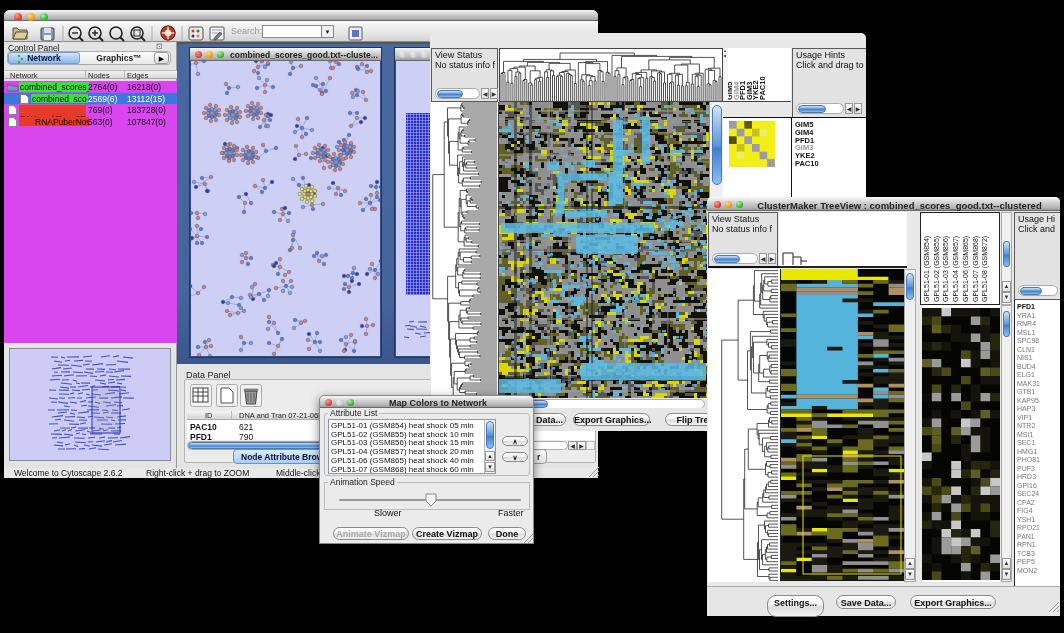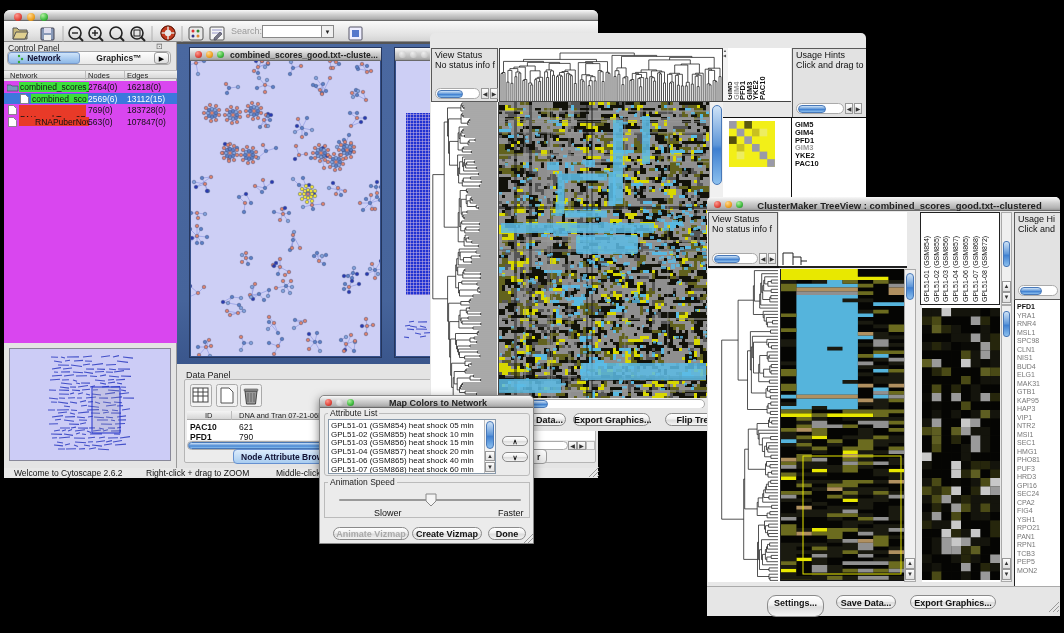--- a/index.html
+++ b/index.html
@@ -1141,21 +1141,21 @@
       <div class="abs" style="left:3px;top:-6px;background:#ebebeb;padding:0 2px;font-size:8.5px;color:#222;">Attribute List</div>
       <div class="abs" style="left:3px;top:5px;width:168px;height:55px;background:#fff;border:1px solid #89a;font-size:8px;line-height:8.7px;padding:2px 0 0 2px;overflow:hidden;color:#111;">GPL51-01 (GSM854) heat shock 05 min<br>GPL51-02 (GSM855) heat shock 10 min<br>GPL51-03 (GSM856) heat shock 15 min<br>GPL51-04 (GSM857) heat shock 20 min<br>GPL51-06 (GSM865) heat shock 40 min<br>GPL51-07 (GSM868) heat shock 60 min</div>
       <div class="abs" style="left:159px;top:6px;width:11px;height:53px;background:#f4f4f4;border-left:1px solid #bbb;">
         <div class="pill" style="left:1px;top:1px;width:8px;height:28px;border-radius:4px;"></div>
         <div class="arr" style="left:0px;top:31px;width:10px;height:10px;">▲</div>
         <div class="arr" style="left:0px;top:42px;width:10px;height:10px;">▼</div>
       </div>
       <div class="mbtn" style="left:177px;top:22px;width:26px;height:10px;line-height:9px;font-size:7px;">∧</div>
       <div class="mbtn" style="left:177px;top:38px;width:26px;height:10px;line-height:9px;font-size:7px;">∨</div>
     </div>
-    <div class="abs" style="left:4px;top:86px;width:206px;height:36px;border:1px solid #bbb;border-radius:0;">
+    <div class="abs" style="left:4px;top:86px;width:206px;height:28px;border:1px solid #bbb;border-radius:0;">
       <div class="abs" style="left:3px;top:-6px;background:#ebebeb;padding:0 2px;font-size:8.5px;color:#222;">Animation Speed</div>
       <div class="abs" style="left:14px;top:16px;width:182px;height:2px;background:#999;border-radius:1px;"></div>
       <svg class="abs" style="left:100px;top:10px" width="12" height="14">
         <path d="M1 1h10v7l-5 5-5-5z" fill="#f4f4f4" stroke="#888"></path>
       </svg>
       <div class="abs" style="left:5px;top:25px;font-size:9px;color:#111;margin-left:44px;">Slower</div>
       <div class="abs" style="left:173px;top:25px;font-size:9px;color:#111;">Faster</div>
     </div>
     <div class="mbtn" style="left:13px;top:131px;width:76px;height:13px;line-height:13px;color:#aaa;">Animate Vizmap</div>
     <div class="mbtn" style="left:92px;top:131px;width:70px;height:13px;line-height:13px;">Create Vizmap</div>

